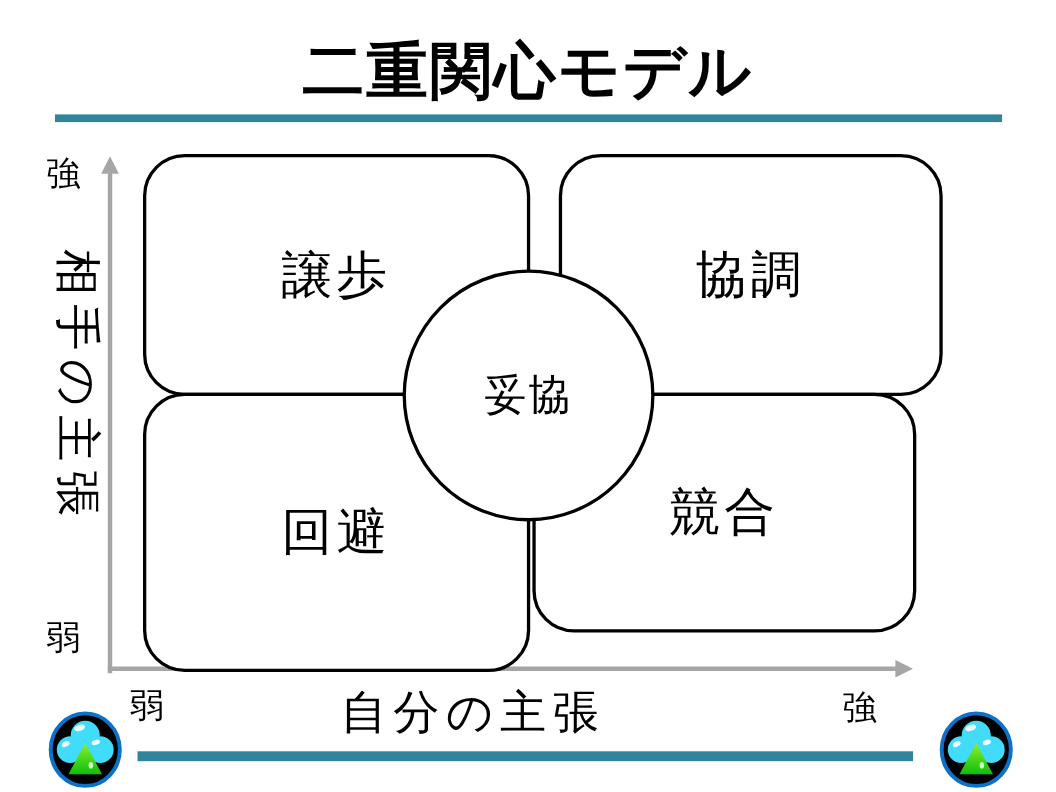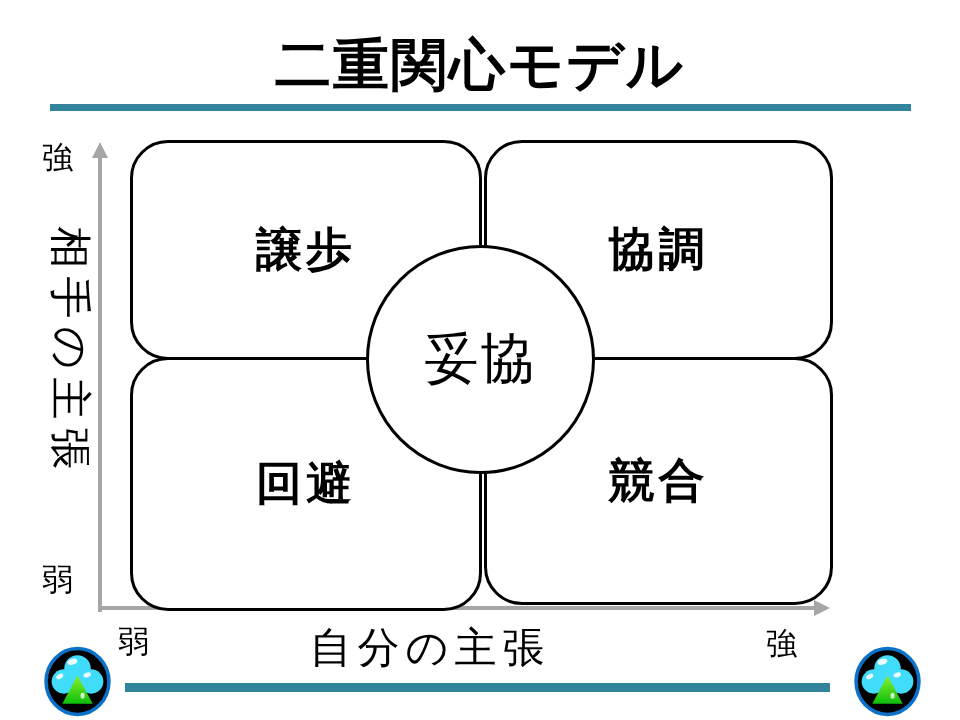--- a/index.html
+++ b/index.html
@@ -11,31 +11,31 @@
   .slide-title{
     left:0;top:34px;width:960px;text-align:center;
     font-size:56px;font-weight:bold;letter-spacing:2px;line-height:1.1;
   }
   .title-rule{left:50px;top:104px;width:861px;height:7px;background:#31849B;}
   .footer-rule{left:125px;top:683px;width:705px;height:9px;background:#31849B;}
   .axes-svg{left:0;top:0;width:960px;height:720px;z-index:0;}
   .quad{
     background:#fff;border:3.5px solid #000;border-radius:38px;box-sizing:border-box;
     display:flex;align-items:center;justify-content:center;
-    font-size:46px;font-weight:bold;z-index:1;letter-spacing:4px;
+    font-size:46px;font-weight:normal;z-index:1;letter-spacing:4px;
   }
   .quad-tl{left:130px;top:140px;width:352px;height:220px;}
-  .quad-tr{left:484px;top:140px;width:349px;height:220px;}
+  .quad-tr{left:508px;top:140px;width:349px;height:220px;}
   .quad-bl{left:130px;top:357px;width:352px;height:254px;}
-  .quad-br{left:484px;top:357px;width:349px;height:248px;}
+  .quad-br{left:484px;top:357px;width:349px;height:218px;}
   .center-circle{
     left:366px;top:245px;width:229px;height:229px;border-radius:50%;
     background:#fff;border:3.5px solid #000;box-sizing:border-box;
     display:flex;align-items:center;justify-content:center;
-    font-size:54px;font-weight:400;z-index:2;letter-spacing:2px;
+    font-size:38px;font-weight:400;z-index:2;letter-spacing:2px;
   }
   .tick{font-size:31px;font-weight:400;line-height:1;z-index:1;}
   .y-strong{left:42px;top:142px;}
   .y-weak{left:42px;top:564px;}
   .x-weak{left:118px;top:626px;}
   .x-strong{left:766px;top:628px;}
   .y-axis-title{
     left:70px;top:352px;font-size:42px;font-weight:400;letter-spacing:8px;white-space:nowrap;
     transform:translate(-50%,-50%) rotate(90deg);z-index:1;
   }

